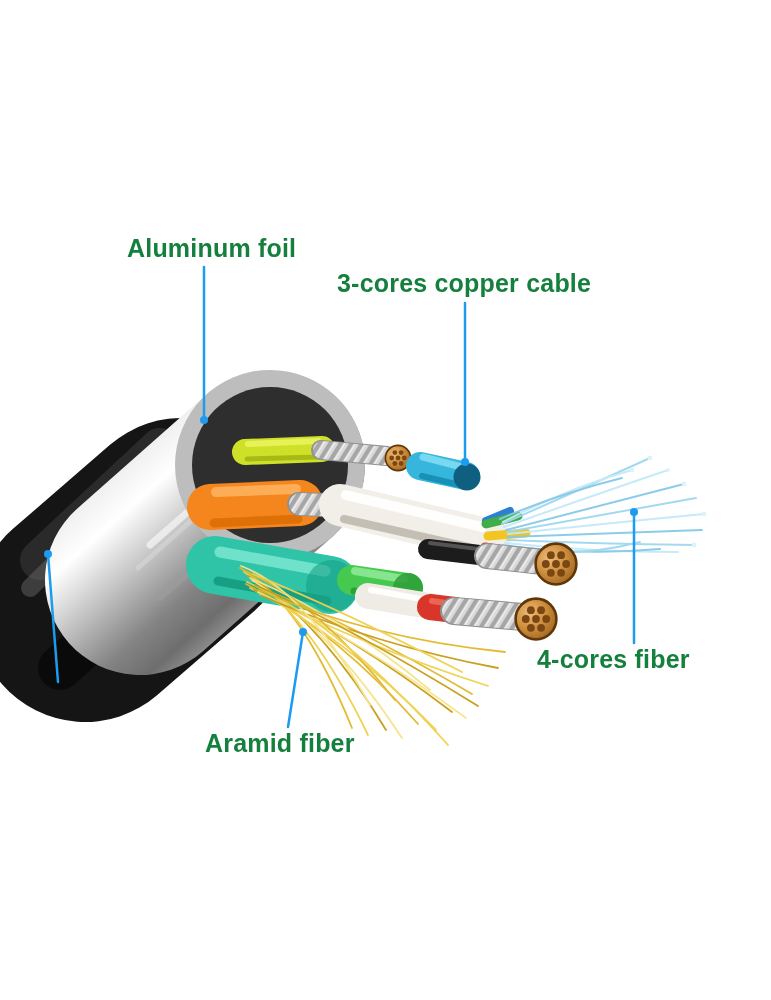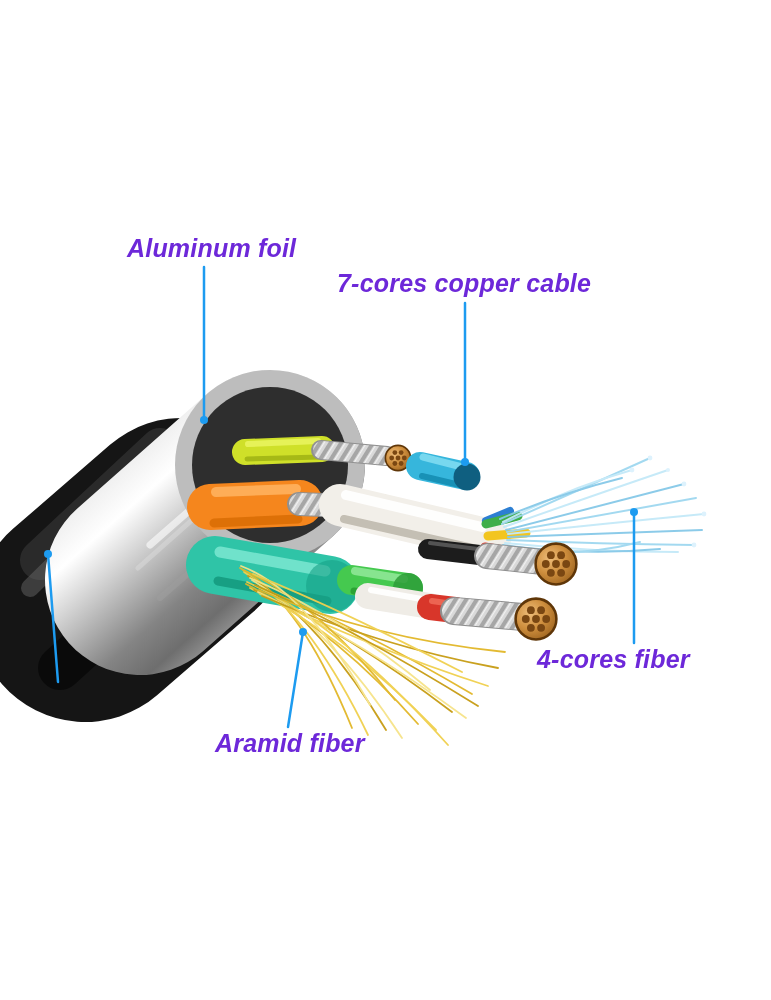--- a/index.html
+++ b/index.html
@@ -8,29 +8,28 @@
     width:771px;height:1000px;
     background:#ffffff;
     overflow:hidden;
     font-family:"Liberation Sans", sans-serif;
   }
   .canvas svg{position:absolute;inset:0;display:block;}
   .label{
     position:absolute;
     font-weight:700;
     font-size:25px;
-    color:#6d28d9;
+    color:#15803d;
     white-space:nowrap;
     letter-spacing:0.2px;
-    font-style:italic;
   }
   #lbl-aluminum{left:127px;top:234px;}
   #lbl-copper{left:337px;top:269px;}
   #lbl-pvc{left:8px;top:684px;}
-  #lbl-aramid{left:215px;top:729px;}
+  #lbl-aramid{left:205px;top:729px;}
   #lbl-fiber{left:537px;top:645px;}
 </style>
 </head>
 <body>
 
 <div class="canvas">
 
   <svg viewBox="0 0 771 1000" width="771" height="1000" xmlns="http://www.w3.org/2000/svg" xmlns:xlink="http://www.w3.org/1999/xlink">
     <defs>
       <linearGradient id="foilGrad" gradientUnits="userSpaceOnUse" x1="142" y1="451" x2="268" y2="593">
@@ -197,17 +196,17 @@
       <line x1="58" y1="682" x2="48" y2="554" stroke="#1d9bf0"></line>
       <circle cx="48" cy="554" r="4" stroke="none" fill="#1d9bf0"></circle>
       <line x1="288" y1="727" x2="303" y2="632" stroke="#1d9bf0"></line>
       <circle cx="303" cy="632" r="4" stroke="none" fill="#1d9bf0"></circle>
       <line x1="634" y1="643" x2="634" y2="512" stroke="#1d9bf0"></line>
       <circle cx="634" cy="512" r="4" stroke="none" fill="#1d9bf0"></circle>
     </g>
   </svg>
 
   <div class="label" id="lbl-aluminum">Aluminum foil</div>
-  <div class="label" id="lbl-copper">7-cores copper cable</div>
+  <div class="label" id="lbl-copper">3-cores copper cable</div>
   <div class="label" id="lbl-aramid">Aramid fiber</div>
   <div class="label" id="lbl-fiber">4-cores fiber</div>
 
 </div>
 
 </body></html>

